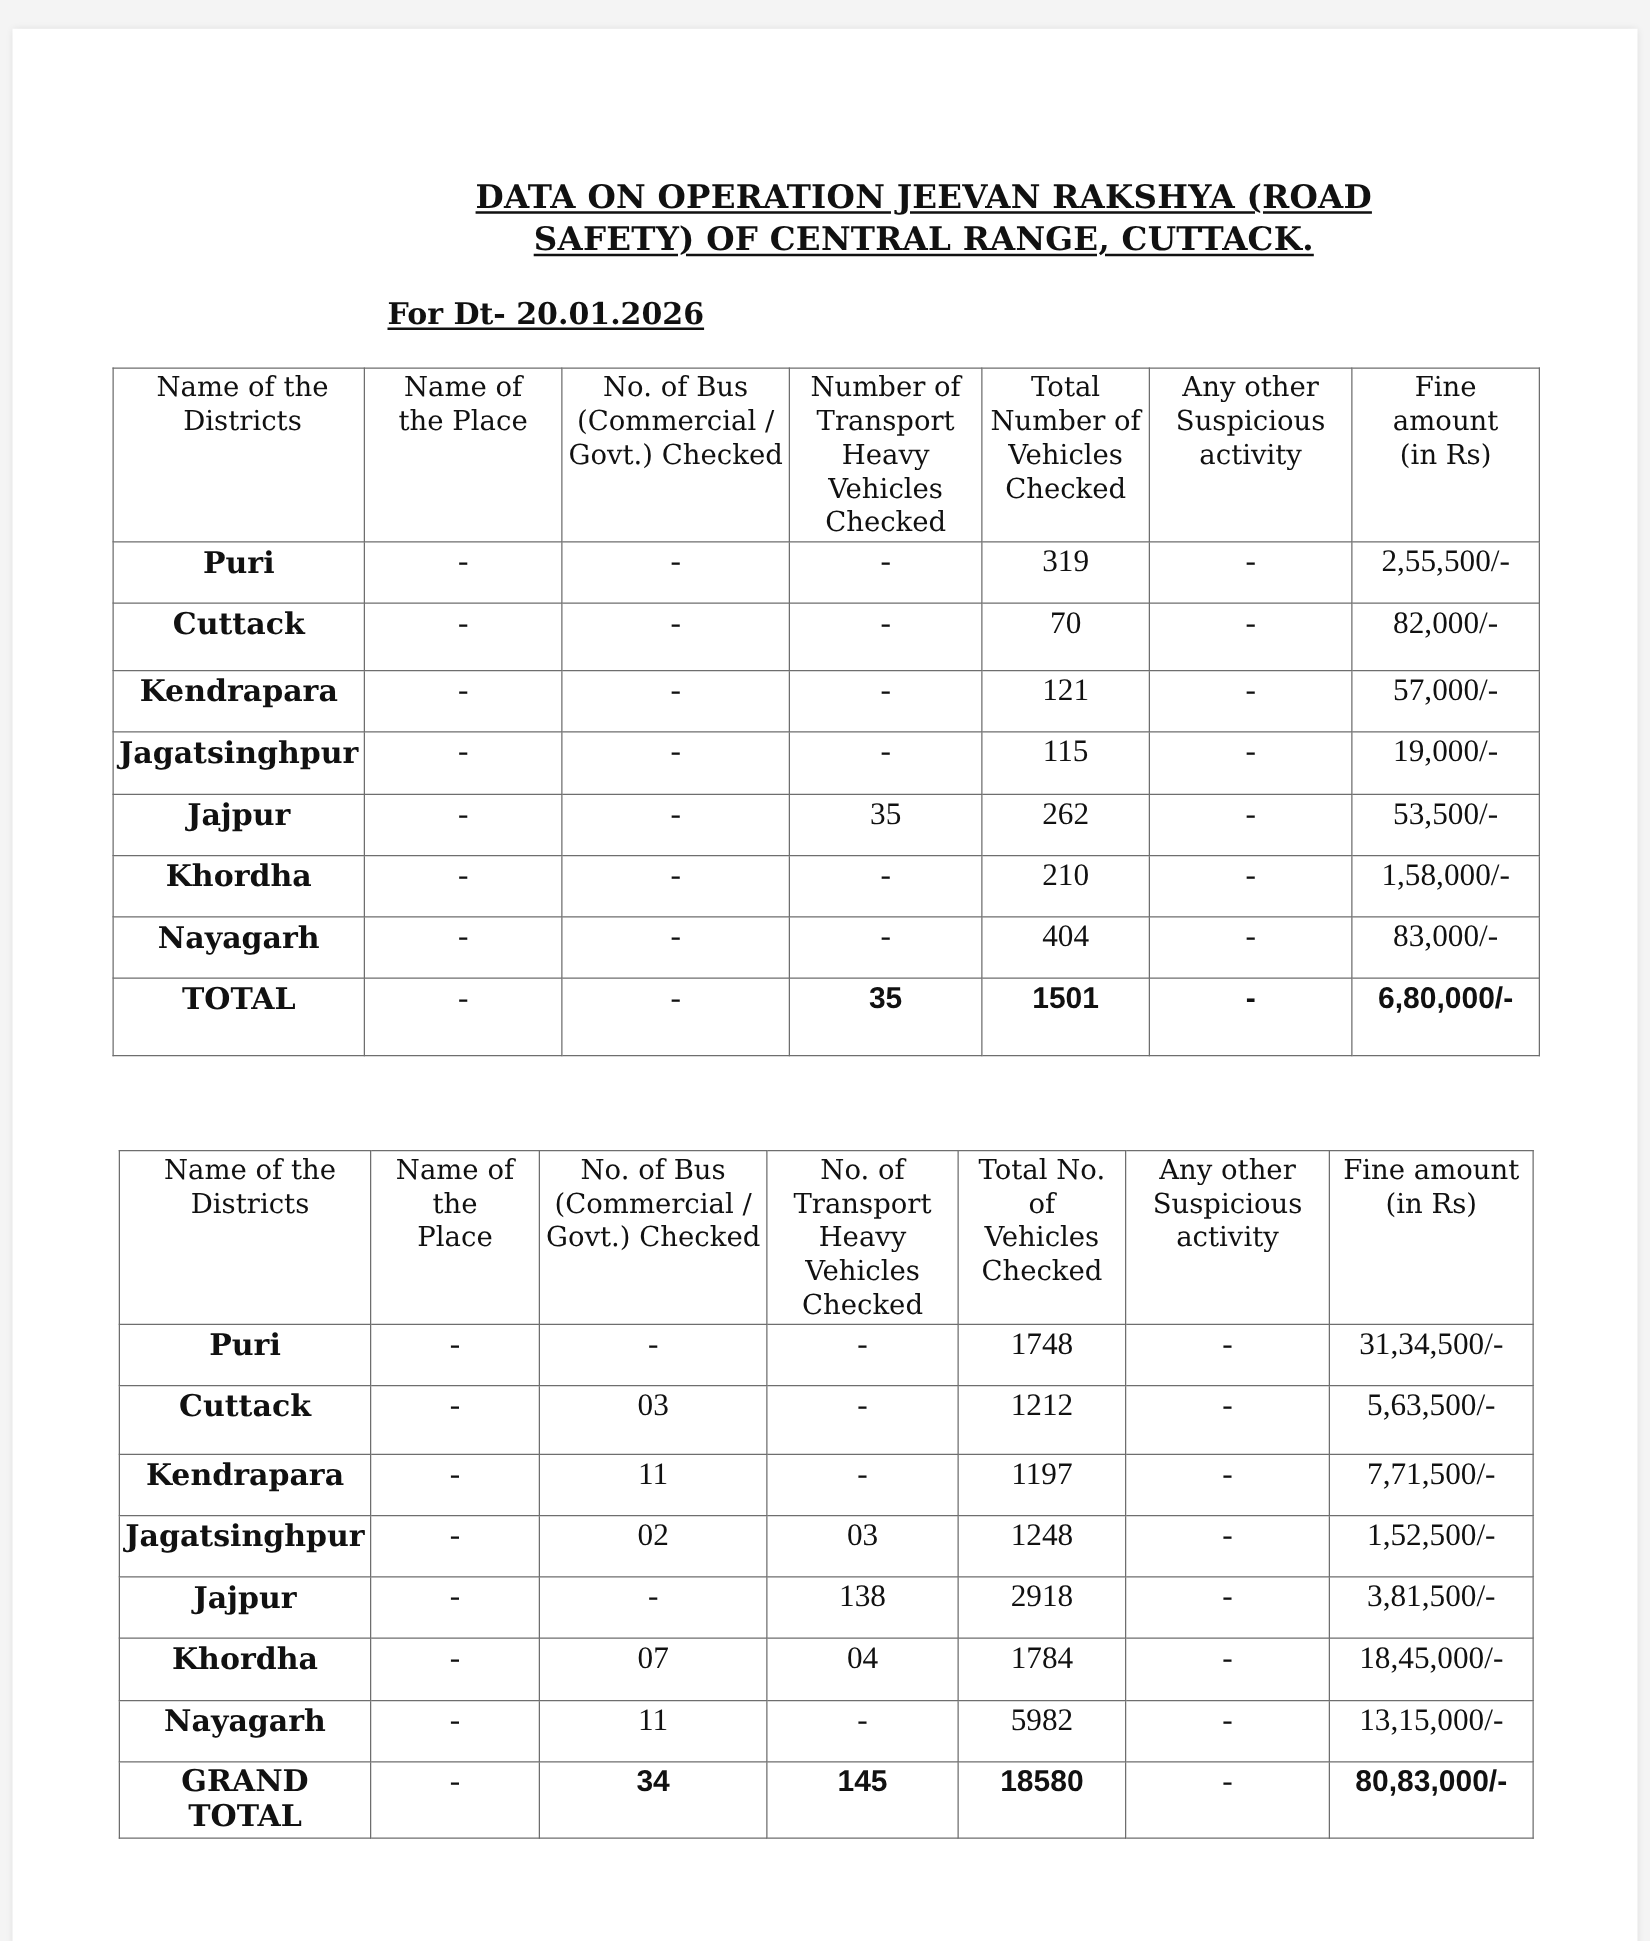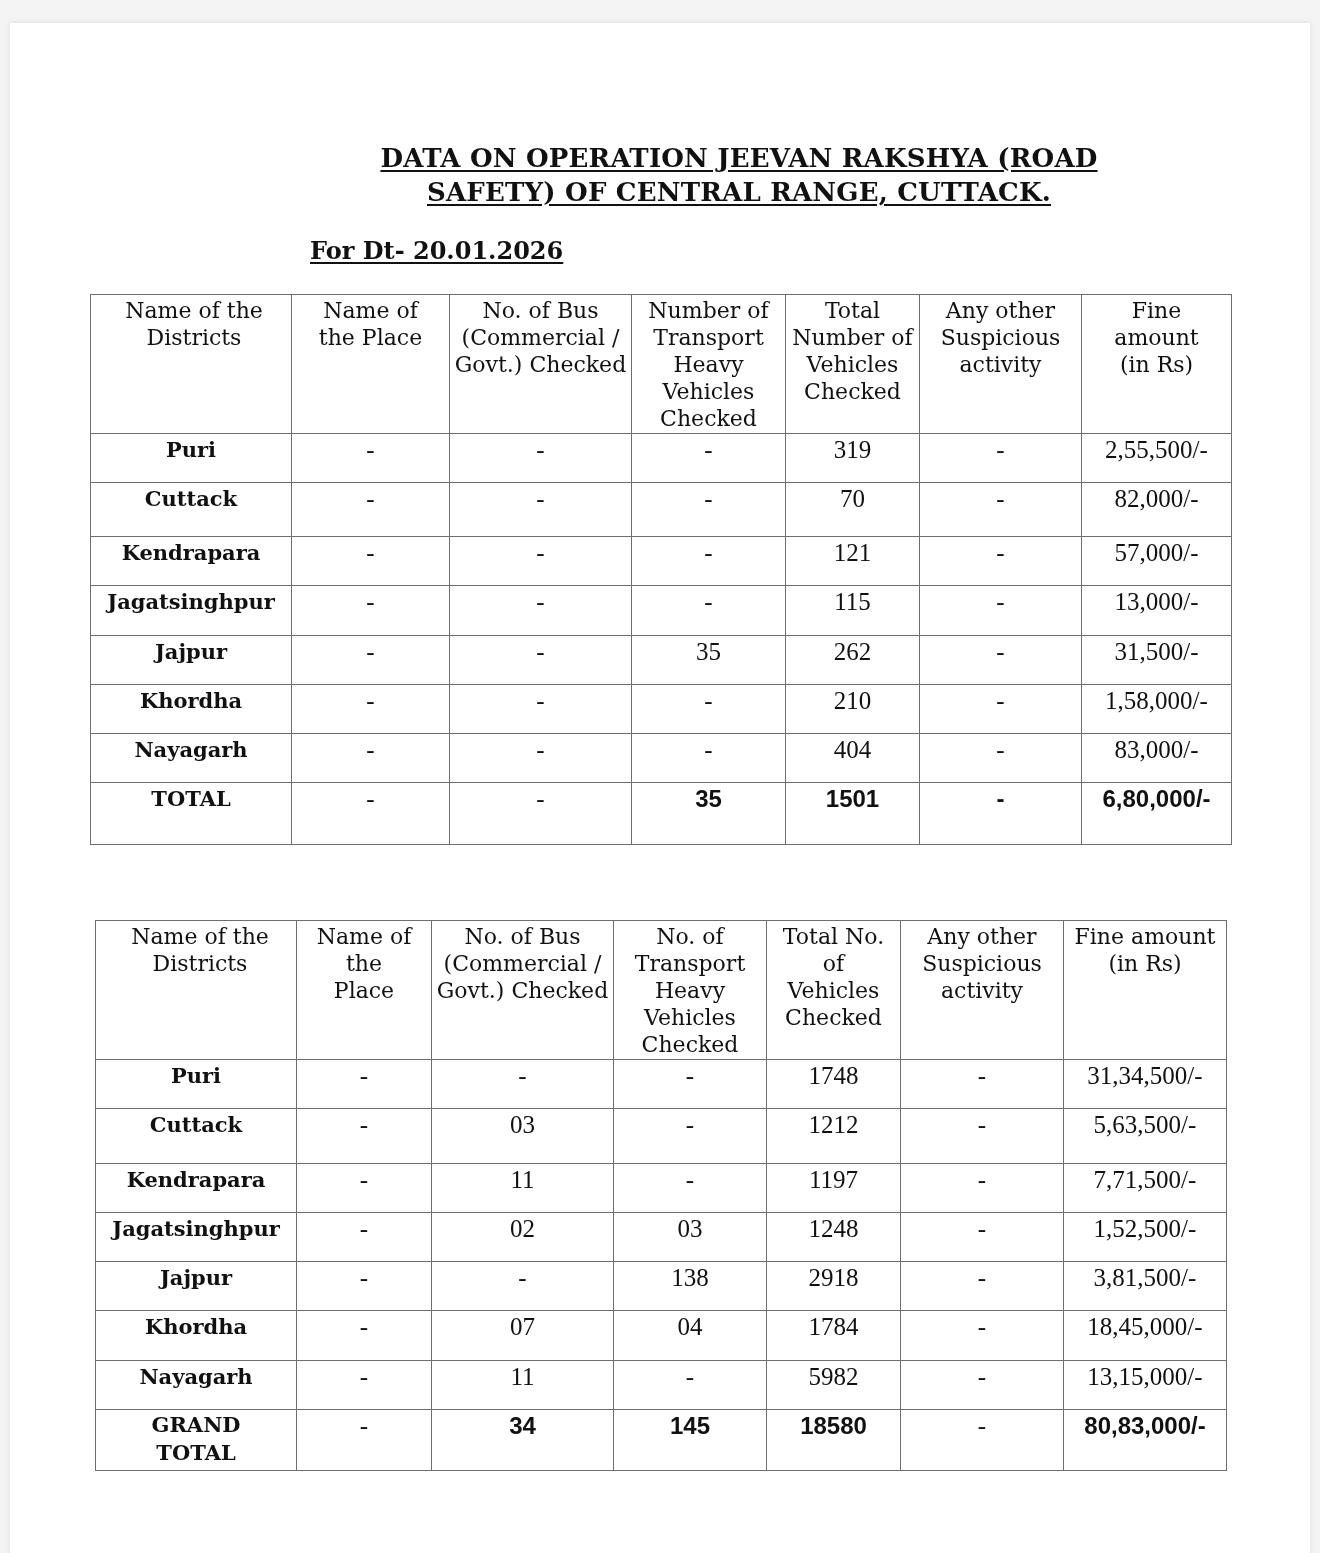--- a/index.html
+++ b/index.html
@@ -70,21 +70,21 @@
     table.data td {
       vertical-align: top;
       line-height: 30px;
       padding-top: 1px;
       font-family: "Liberation Serif", "DejaVu Serif", serif;
       font-size: 25px;
     }
     table.data td.district {
       font-family: "DejaVu Serif", "Liberation Serif", serif;
       font-weight: bold;
-      font-size: 21px;
+      font-size: 24px;
     }
     table.data tr.total td {
       font-weight: bold;
     }
     table.data tr.total td.num {
       font-family: "Liberation Sans", "DejaVu Sans", sans-serif;
       font-size: 24px;
     }
     table.data td.fine {
       text-align: center;
@@ -154,30 +154,30 @@
         <td>-</td>
         <td class="fine">57,000/-</td>
       </tr>
       <tr style="height:50px">
         <td class="district">Jagatsinghpur</td>
         <td>-</td>
         <td>-</td>
         <td>-</td>
         <td>115</td>
         <td>-</td>
-        <td class="fine">13,000/-</td>
+        <td class="fine">19,000/-</td>
       </tr>
       <tr style="height:49px">
         <td class="district">Jajpur</td>
         <td>-</td>
         <td>-</td>
         <td>35</td>
         <td>262</td>
         <td>-</td>
-        <td class="fine">31,500/-</td>
+        <td class="fine">53,500/-</td>
       </tr>
       <tr style="height:49px">
         <td class="district">Khordha</td>
         <td>-</td>
         <td>-</td>
         <td>-</td>
         <td>210</td>
         <td>-</td>
         <td class="fine">1,58,000/-</td>
       </tr>

